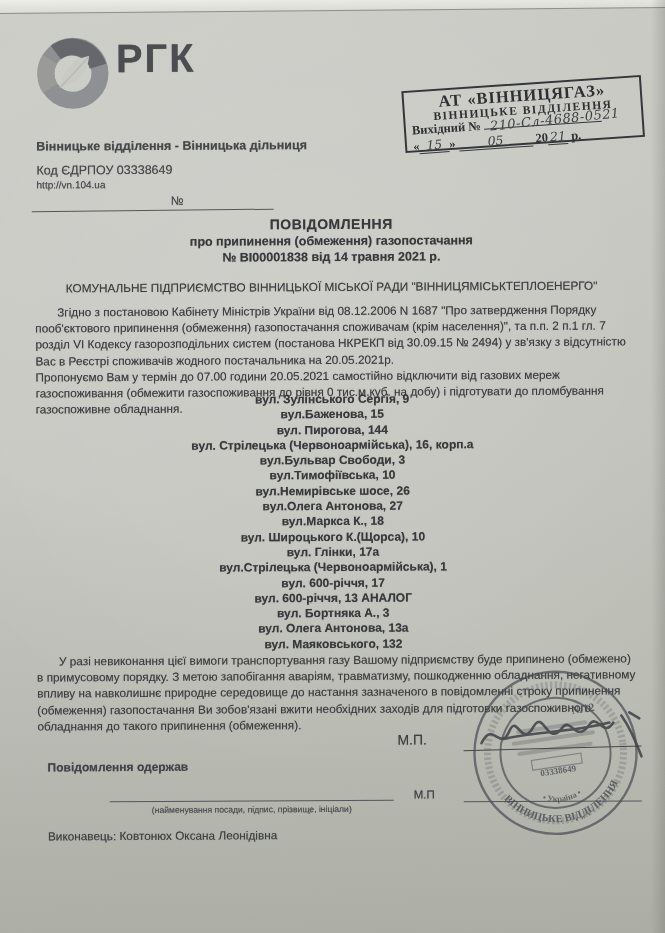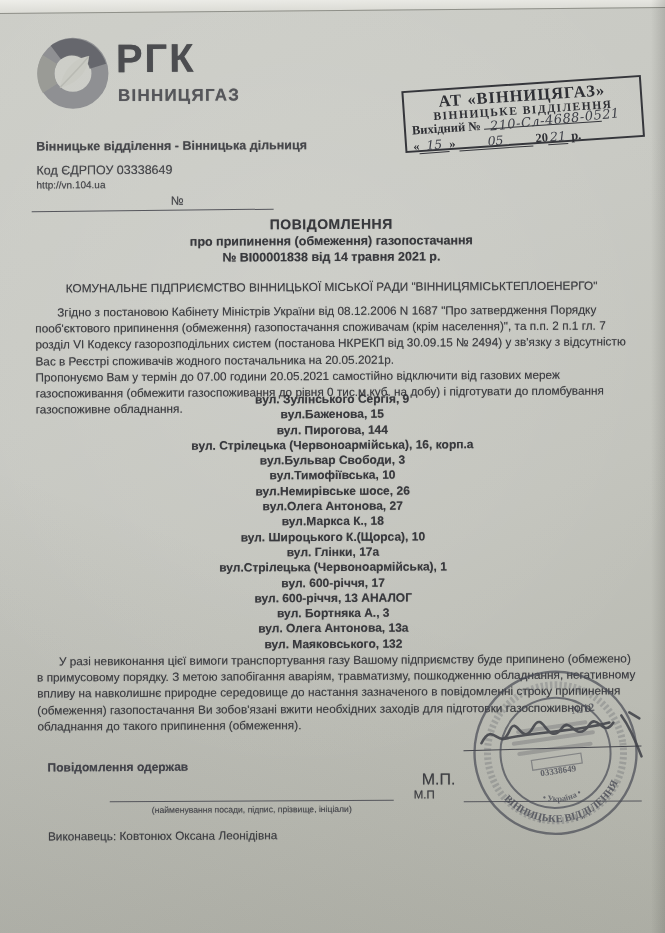--- a/index.html
+++ b/index.html
@@ -59,21 +59,21 @@
   .recipient{position:absolute;left:0;top:280px;width:665px;text-align:center;font-size:11.8px;color:#3d3e42;}
 
   
   .para{position:absolute;left:36px;width:600px;font-size:11.8px;line-height:16.2px;color:#3c3d41;}
   .p1{top:303px;text-indent:22px;}
   .p3{top:652px;text-indent:22px;}
   .addr-list{position:absolute;left:0;top:392px;width:665px;text-align:center;font-weight:bold;color:#38393d;}
   .addr-line{font-size:12px;line-height:15.3px;}
 
   
-  .mp1{position:absolute;left:420px;top:732px;font-size:16px;color:#3d3e42;margin-top:39px;}
+  .mp1{position:absolute;left:396px;top:732px;font-size:14px;color:#3d3e42;}
   .mp2{position:absolute;left:412px;top:789px;font-size:11.5px;color:#3d3e42;}
   .received{position:absolute;left:46px;top:759px;font-size:12px;font-weight:bold;color:#42434a;}
   .sig-line-left{position:absolute;left:108px;top:800px;width:284px;height:1.2px;background:#55565c;}
   .sig-caption{position:absolute;left:108px;top:804px;width:284px;text-align:center;font-size:8.6px;color:#4a4b50;}
   .mp-line-1{position:absolute;left:462px;top:749px;width:178px;height:1.4px;background:#44454c;transform:rotate(-1.2deg);z-index:11;}
   .mp-line-2{position:absolute;left:462px;top:802px;width:178px;height:1.2px;background:#55565c;}
   .executor{position:absolute;left:46px;top:828px;font-size:11.8px;color:#3d3e42;}
 
   
   .round-stamp{position:absolute;left:462px;top:662px;z-index:12;opacity:.88;}
@@ -88,21 +88,20 @@
 
     <div class="logo">
       <svg class="logo-swirl" width="74" height="74" viewBox="0 0 74 74">
         <circle cx="37" cy="37" r="27" fill="none" stroke="#84858a" stroke-width="17" opacity=".85"></circle>
         <path d="M14 52 A27 27 0 0 1 14 23" fill="none" stroke="#9b9c97" stroke-width="17" opacity=".9"></path>
         <path d="M20 16 A27 27 0 0 1 62 30" fill="none" stroke="#5f6066" stroke-width="17" opacity=".85"></path>
         <path d="M24 51 C27 33 40 21 53 20 C53 33 42 48 24 51 Z" fill="#c9cac3"></path>
         <path d="M24 51 C33 42 44 31 53 20" stroke="#b9bab3" stroke-width="1.5" fill="none"></path>
       </svg>
       <div class="brand txt">РГК</div>
-      <div class="brand-sub txt">ВІННИЦЯГАЗ</div>
     </div>
 
     <div class="corner-stamp">
       <div class="cs-line1">АТ «ВІННИЦЯГАЗ»</div>
       <div class="cs-line2">ВІННИЦЬКЕ ВІДДІЛЕННЯ</div>
       <div class="cs-row">
         <span>Вихідний №</span>
         <span class="cs-blank-num"></span>
         <span class="hw hw-num">210-Сл-4688-0521</span>
       </div>

